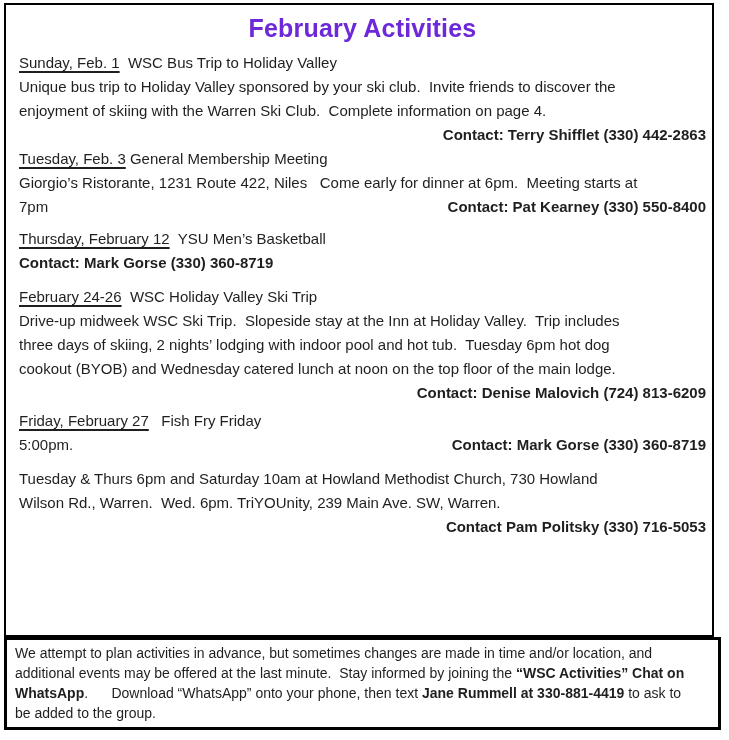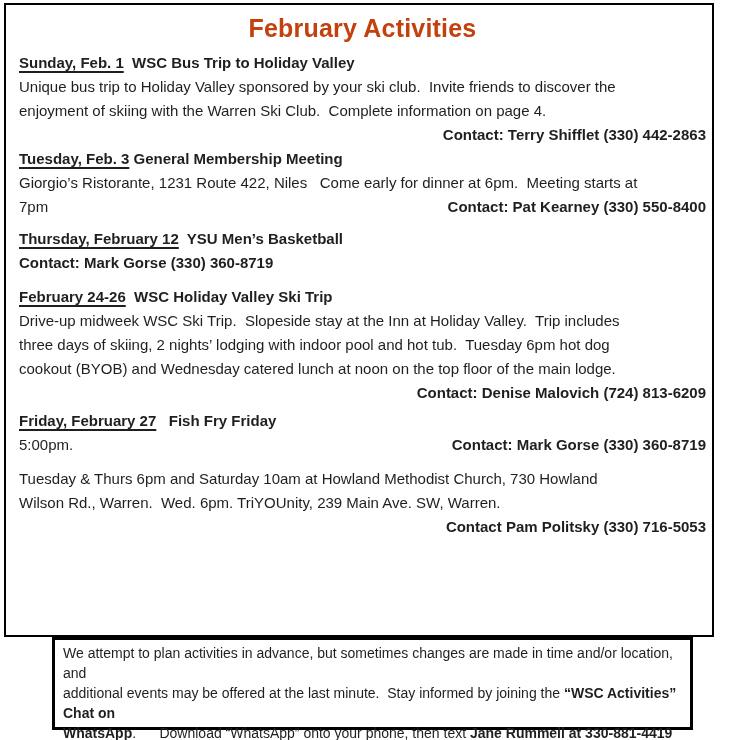--- a/index.html
+++ b/index.html
@@ -11,47 +11,46 @@
   }
   .main-box {
     position:absolute; left:4px; top:3px;
     width:710px; height:634px;
     border:2px solid #000;
     padding:8px 6px 0 13px;
     background:#fff;
   }
   .page-title {
     text-align:center;
-    color:#c2410c;
+    color:#6d28d9;
     font-weight:bold;
     font-size:25px;
     line-height:30px;
     margin-bottom:8px;
     letter-spacing:0.2px;
   }
   .section { font-size:15px; line-height:24px; }
-  .sec-head { font-weight:bold; white-space:pre-wrap; }
+  .sec-head { font-weight:normal; white-space:pre-wrap; }
   .u { text-decoration:underline; text-underline-offset:3px; text-decoration-thickness:1.5px; }
   .sec-body { white-space:pre-wrap; }
   .sec-row { display:flex; justify-content:space-between; align-items:flex-start; white-space:pre-wrap; }
   .contact { font-weight:bold; text-align:right; }
   .s3 { margin-top:8px; }
   .s4 { margin-top:10px; }
   .s5 { margin-top:4px; }
   .s6 { margin-top:10px; }
   .note-box {
     position:absolute; left:4px; top:637px;
-    width:641px; height:93px;
+    width:717px; height:93px;
     border:3px solid #000;
     padding:3px 8px 0 8px;
     font-size:14px;
     line-height:20px;
     white-space:pre-wrap;
     background:#fff;
-    margin-left:48px;
   }
   .b { font-weight:bold; }
 </style>
 </head>
 <body>
 
 <div class="main-box">
   <div class="page-title">February Activities</div>
 
   <div class="section">

